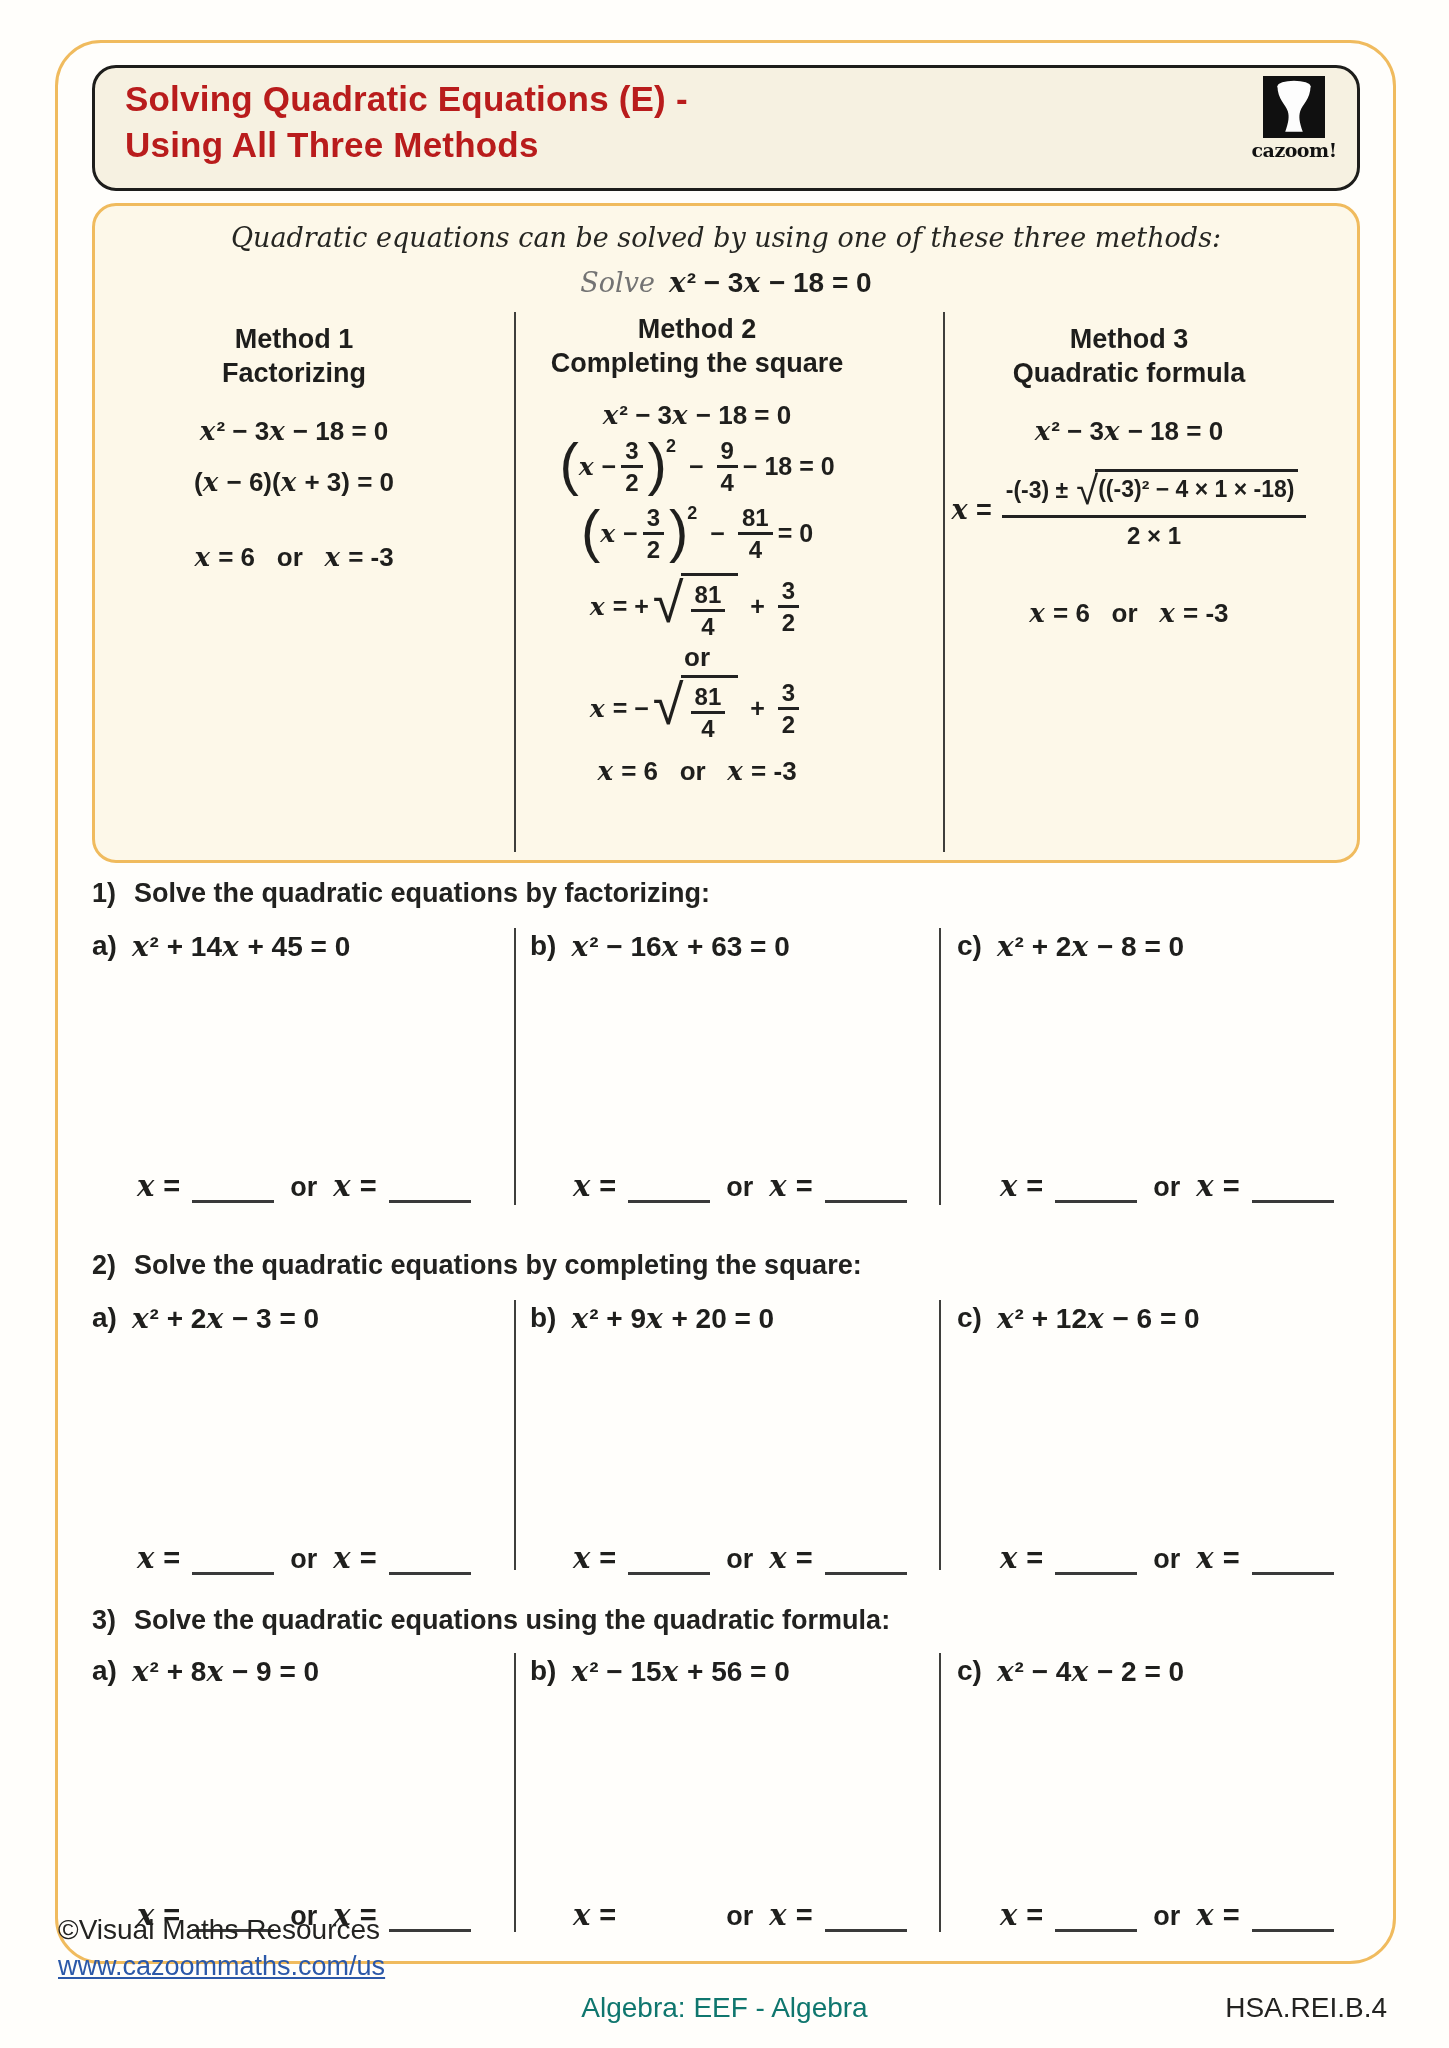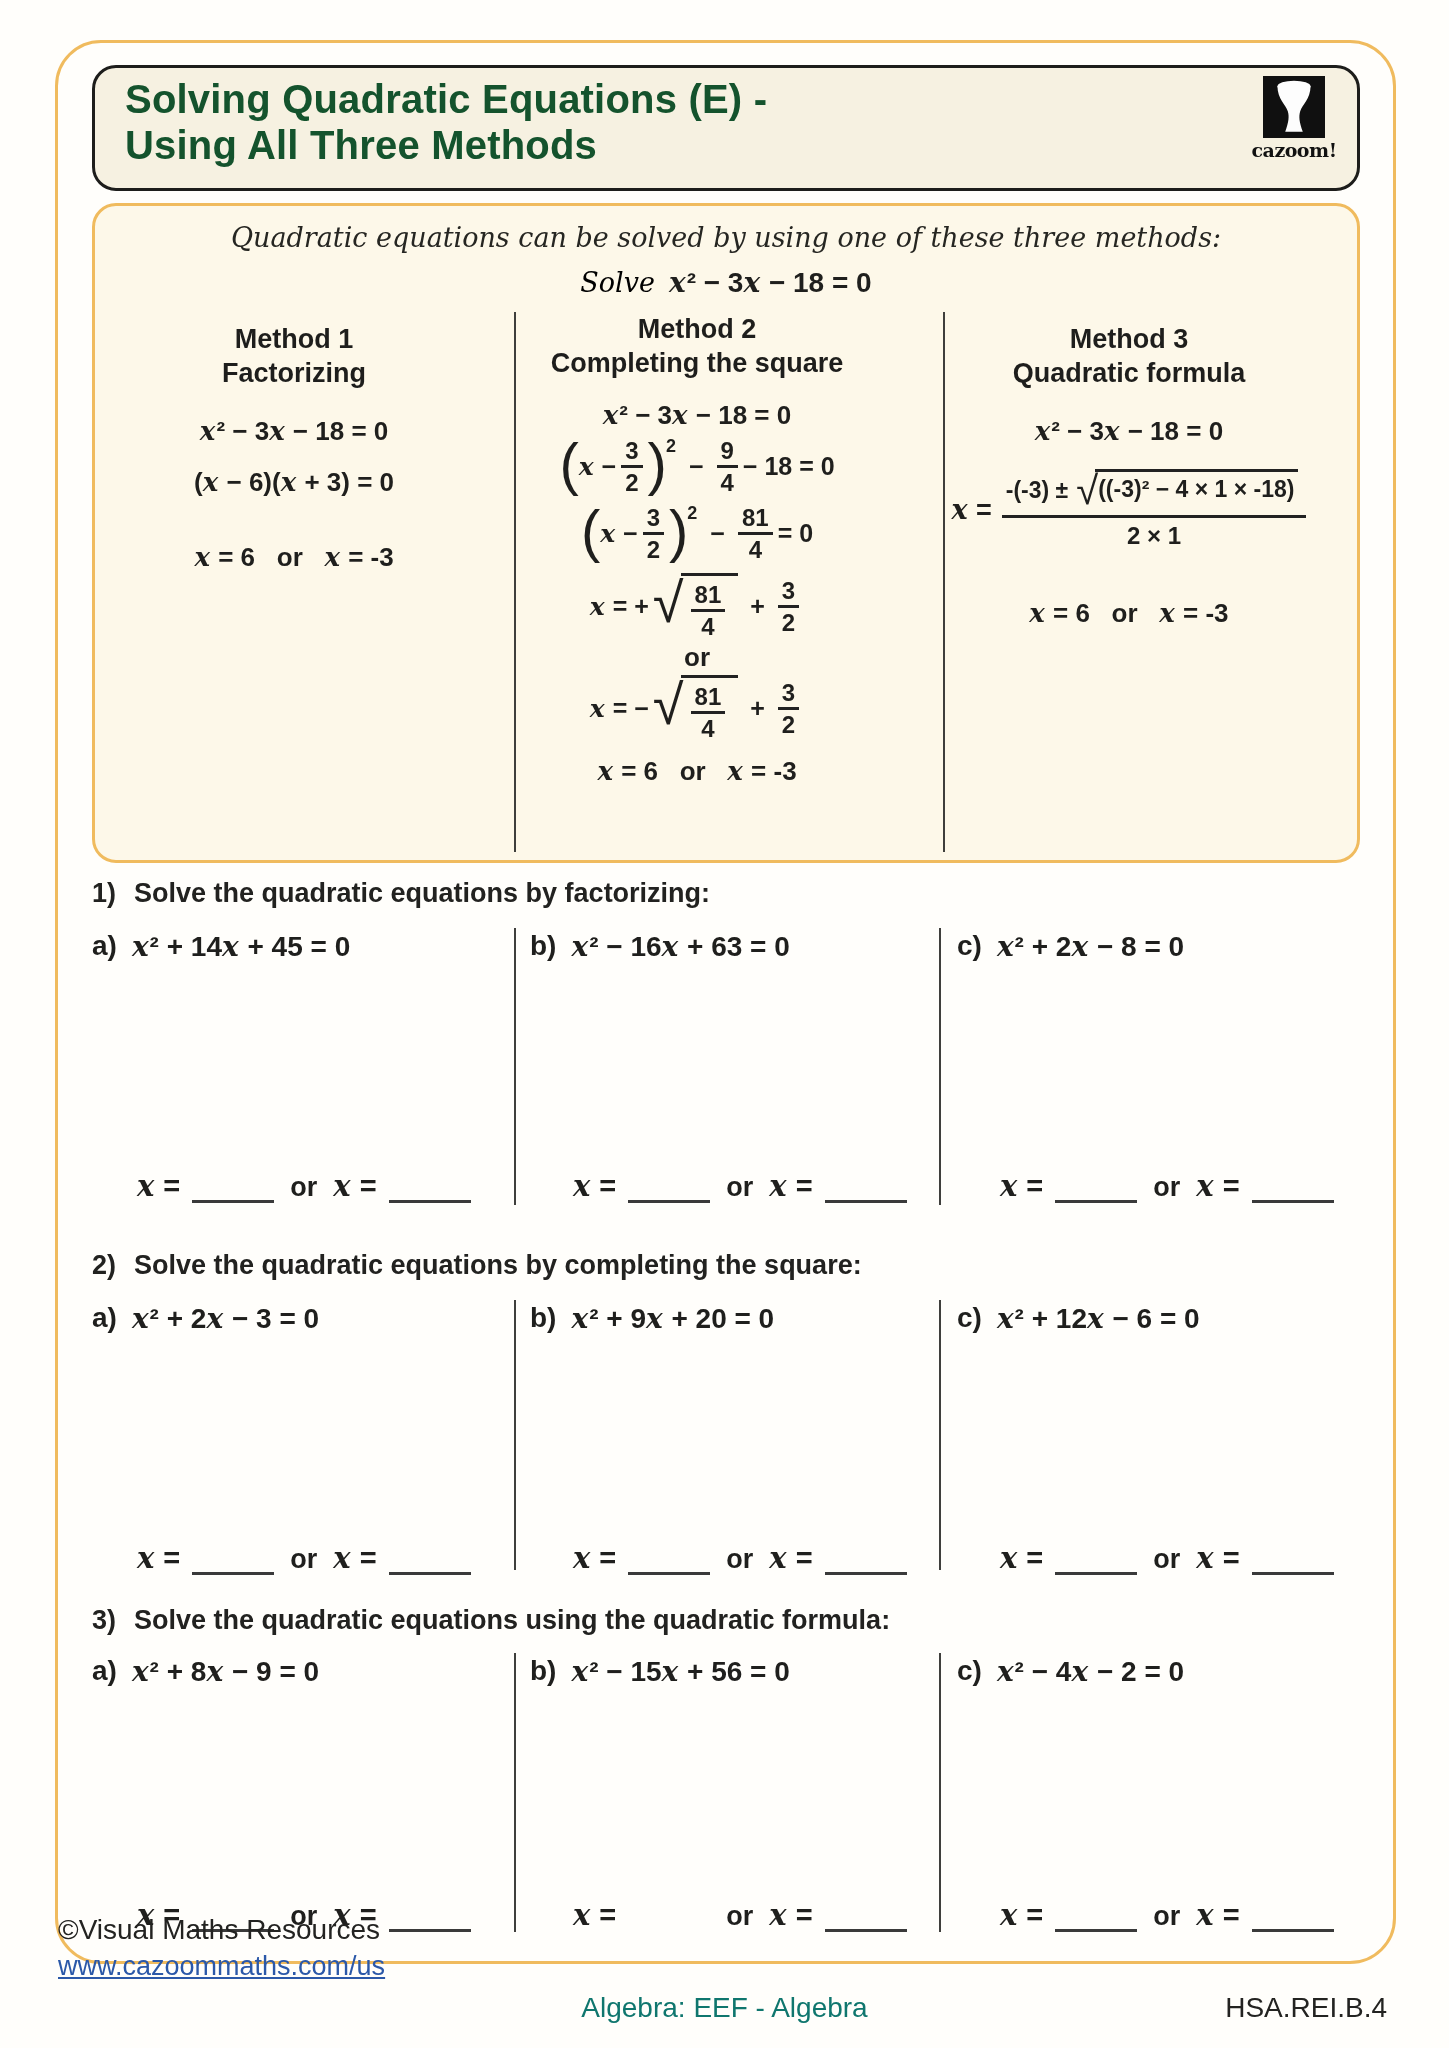--- a/index.html
+++ b/index.html
@@ -6,35 +6,35 @@
   #page{position:relative;width:1449px;height:2048px;background:#fffefb;overflow:hidden;
         font-family:"Liberation Sans",sans-serif;color:#1f1f1d;}
 
   
   .outer{position:absolute;left:55px;top:40px;width:1335px;height:1918px;
          border:3px solid #f0bb5e;border-radius:46px;}
 
   
   .title-box{position:absolute;left:34px;top:22px;width:1262px;height:120px;
              background:#f6f1e1;border:3px solid #1d1d1b;border-radius:24px;}
-  .title-text{position:absolute;left:30px;top:8px;font-size:40px;line-height:46px;
-              font-weight:700;color:#14532d;letter-spacing:.2px;}
+  .title-text{position:absolute;left:30px;top:8px;font-size:35px;line-height:46px;
+              font-weight:700;color:#b91c1c;letter-spacing:.2px;}
   .logo{position:absolute;right:20px;top:8px;width:86px;text-align:center;}
   .logo-sq{width:62px;height:62px;background:#101010;margin:0 auto;}
   .logo-cap{font-family:"DejaVu Serif",serif;font-weight:700;font-size:19px;
             letter-spacing:-.5px;margin-top:1px;color:#111;}
 
   
   .intro-box{position:absolute;left:34px;top:160px;width:1262px;height:654px;
              background:#fdf8e9;border:3px solid #f0bb5e;border-radius:24px;}
   .intro-lead{position:absolute;top:16px;left:0;right:0;text-align:center;
               font-family:"DejaVu Serif",serif;font-style:italic;font-size:27px;color:#262622;}
   .solve-row{position:absolute;top:60px;left:0;right:0;display:flex;justify-content:center;
              align-items:baseline;gap:14px;}
-  .solve-word{font-family:"DejaVu Serif",serif;font-style:italic;font-size:27px;color:#000000;}
+  .solve-word{font-family:"DejaVu Serif",serif;font-style:italic;font-size:27px;color:#737373;}
 
   .eq{font-weight:700;color:#1f1f1d;}
   .vx{font-family:"DejaVu Serif",serif;font-style:italic;font-weight:700;padding-right:1px;}
   .keepspace{white-space:pre;}
 
   .vdiv{position:absolute;width:2px;background:#3f3f3c;}
   .intro-cols{position:absolute;top:106px;left:0;right:0;display:flex;}
   .mcol{display:flex;flex-direction:column;align-items:center;}
   .mcol1{width:419px;} .mcol2{width:429px;} .mcol3{width:480px;}
   .mhead{font-size:27px;line-height:34px;font-weight:700;color:#1e1e1c;text-align:center;}

